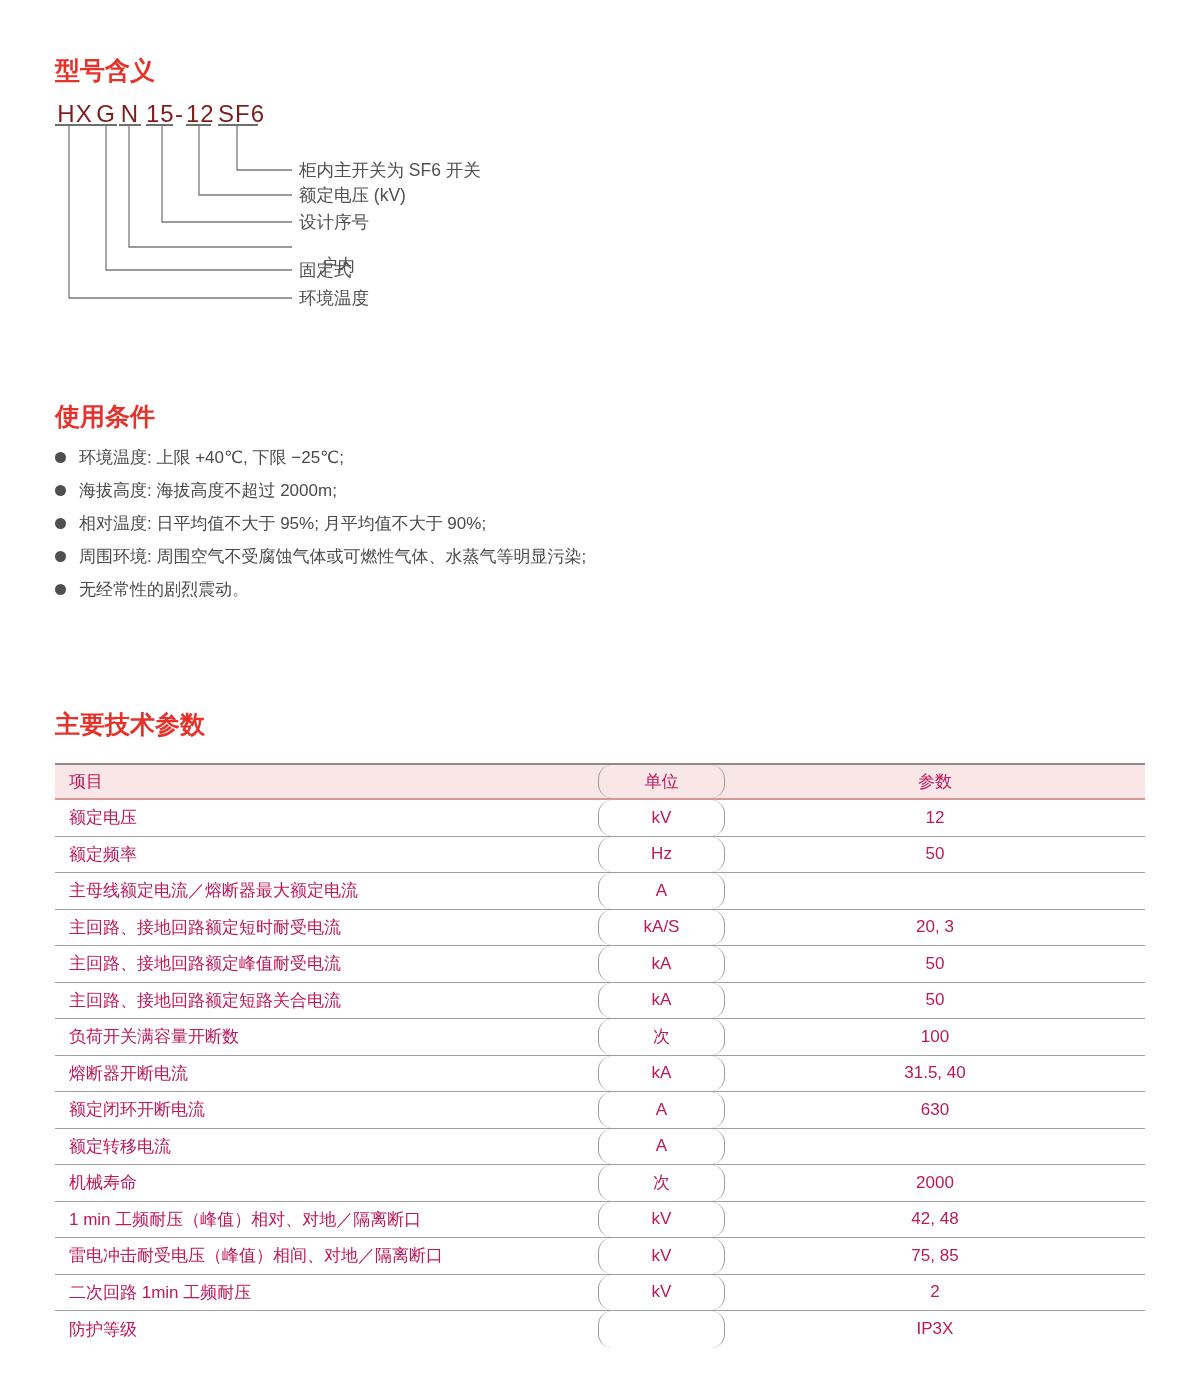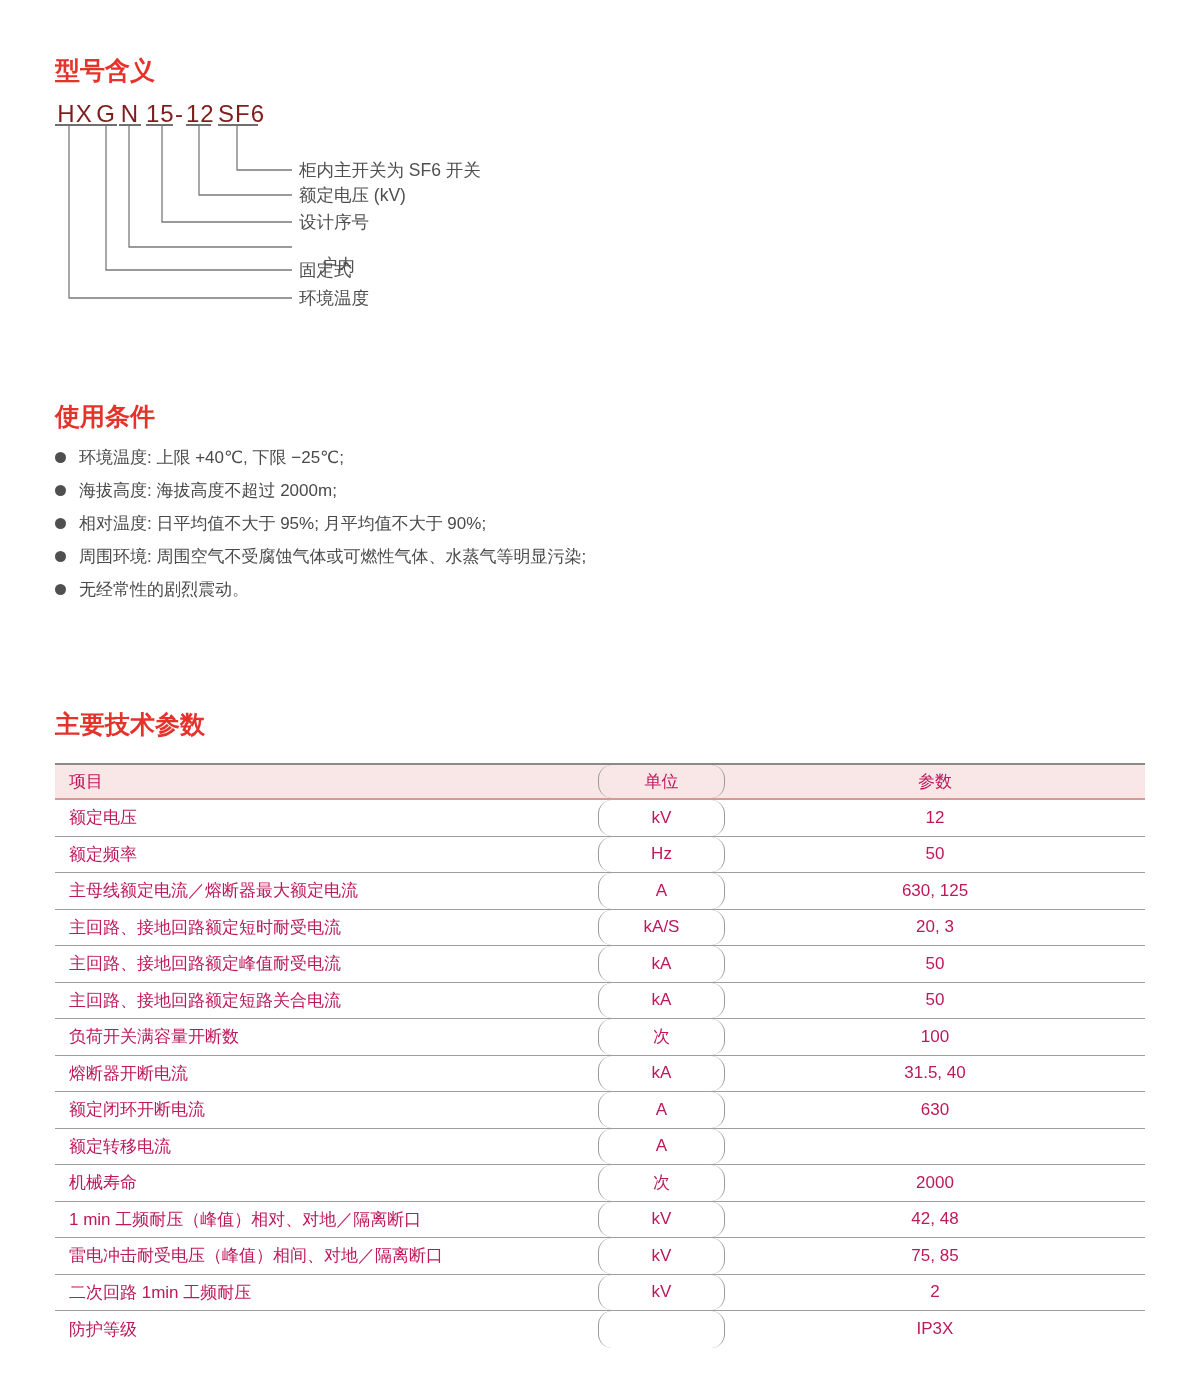--- a/index.html
+++ b/index.html
@@ -142,21 +142,20 @@
     <div class="c param">12</div>
   </div>
   <div class="t-row">
     <div class="c item">额定频率</div>
     <div class="c unit">Hz</div>
     <div class="c param">50</div>
   </div>
   <div class="t-row">
     <div class="c item">主母线额定电流／熔断器最大额定电流</div>
     <div class="c unit">A</div>
-    <div class="c param">630, 125</div>
   </div>
   <div class="t-row">
     <div class="c item">主回路、接地回路额定短时耐受电流</div>
     <div class="c unit">kA/S</div>
     <div class="c param">20, 3</div>
   </div>
   <div class="t-row">
     <div class="c item">主回路、接地回路额定峰值耐受电流</div>
     <div class="c unit">kA</div>
     <div class="c param">50</div>

